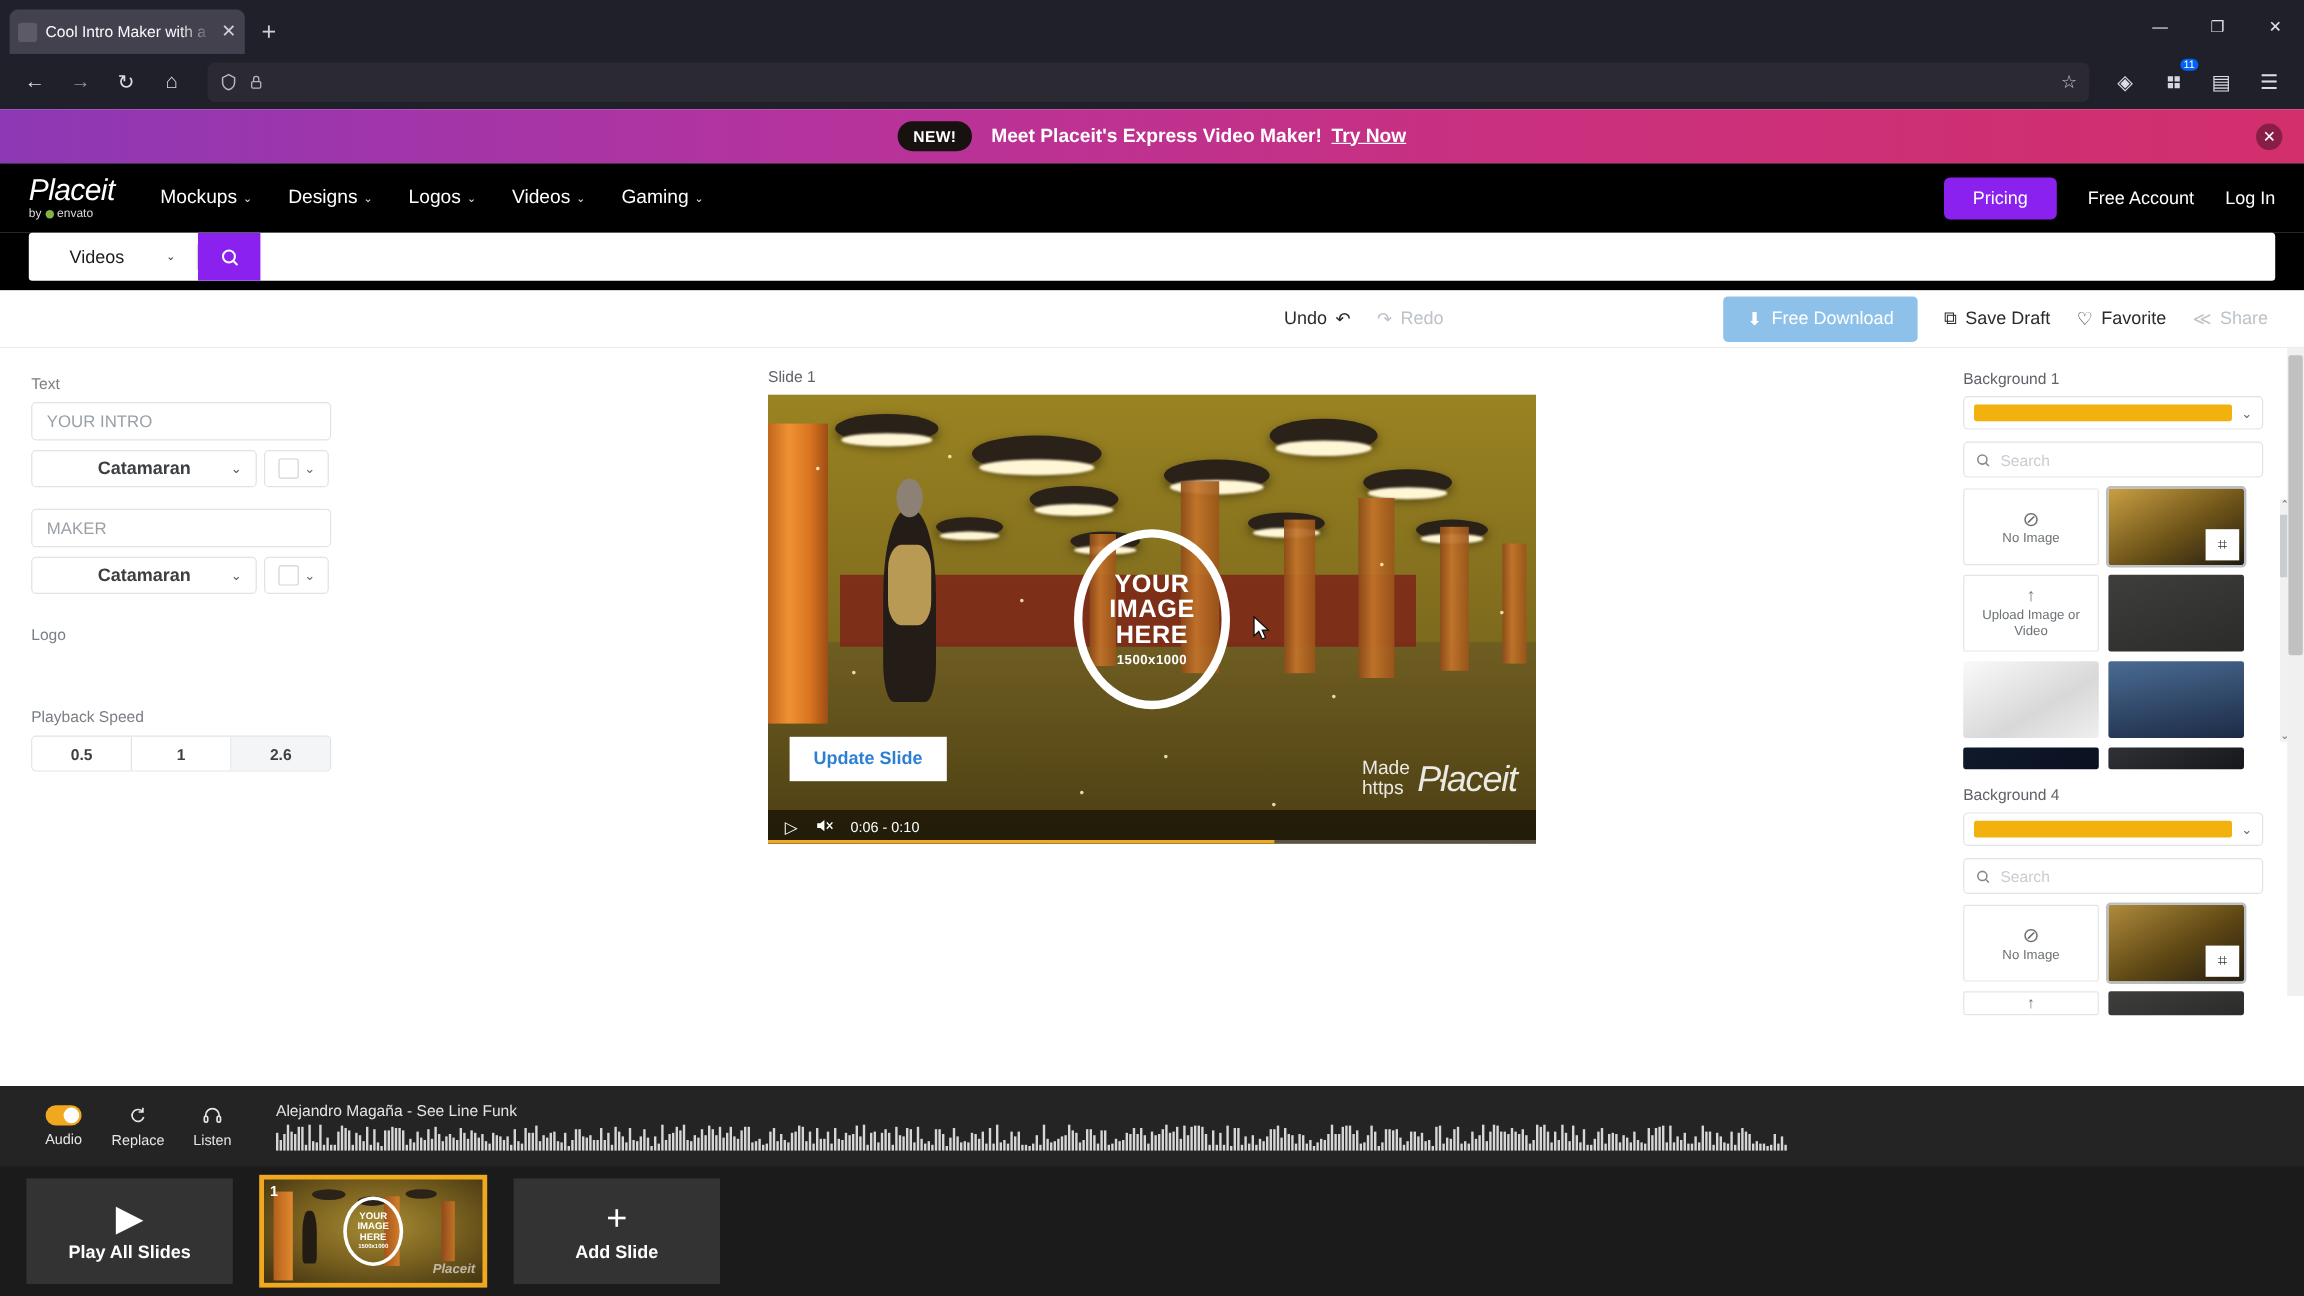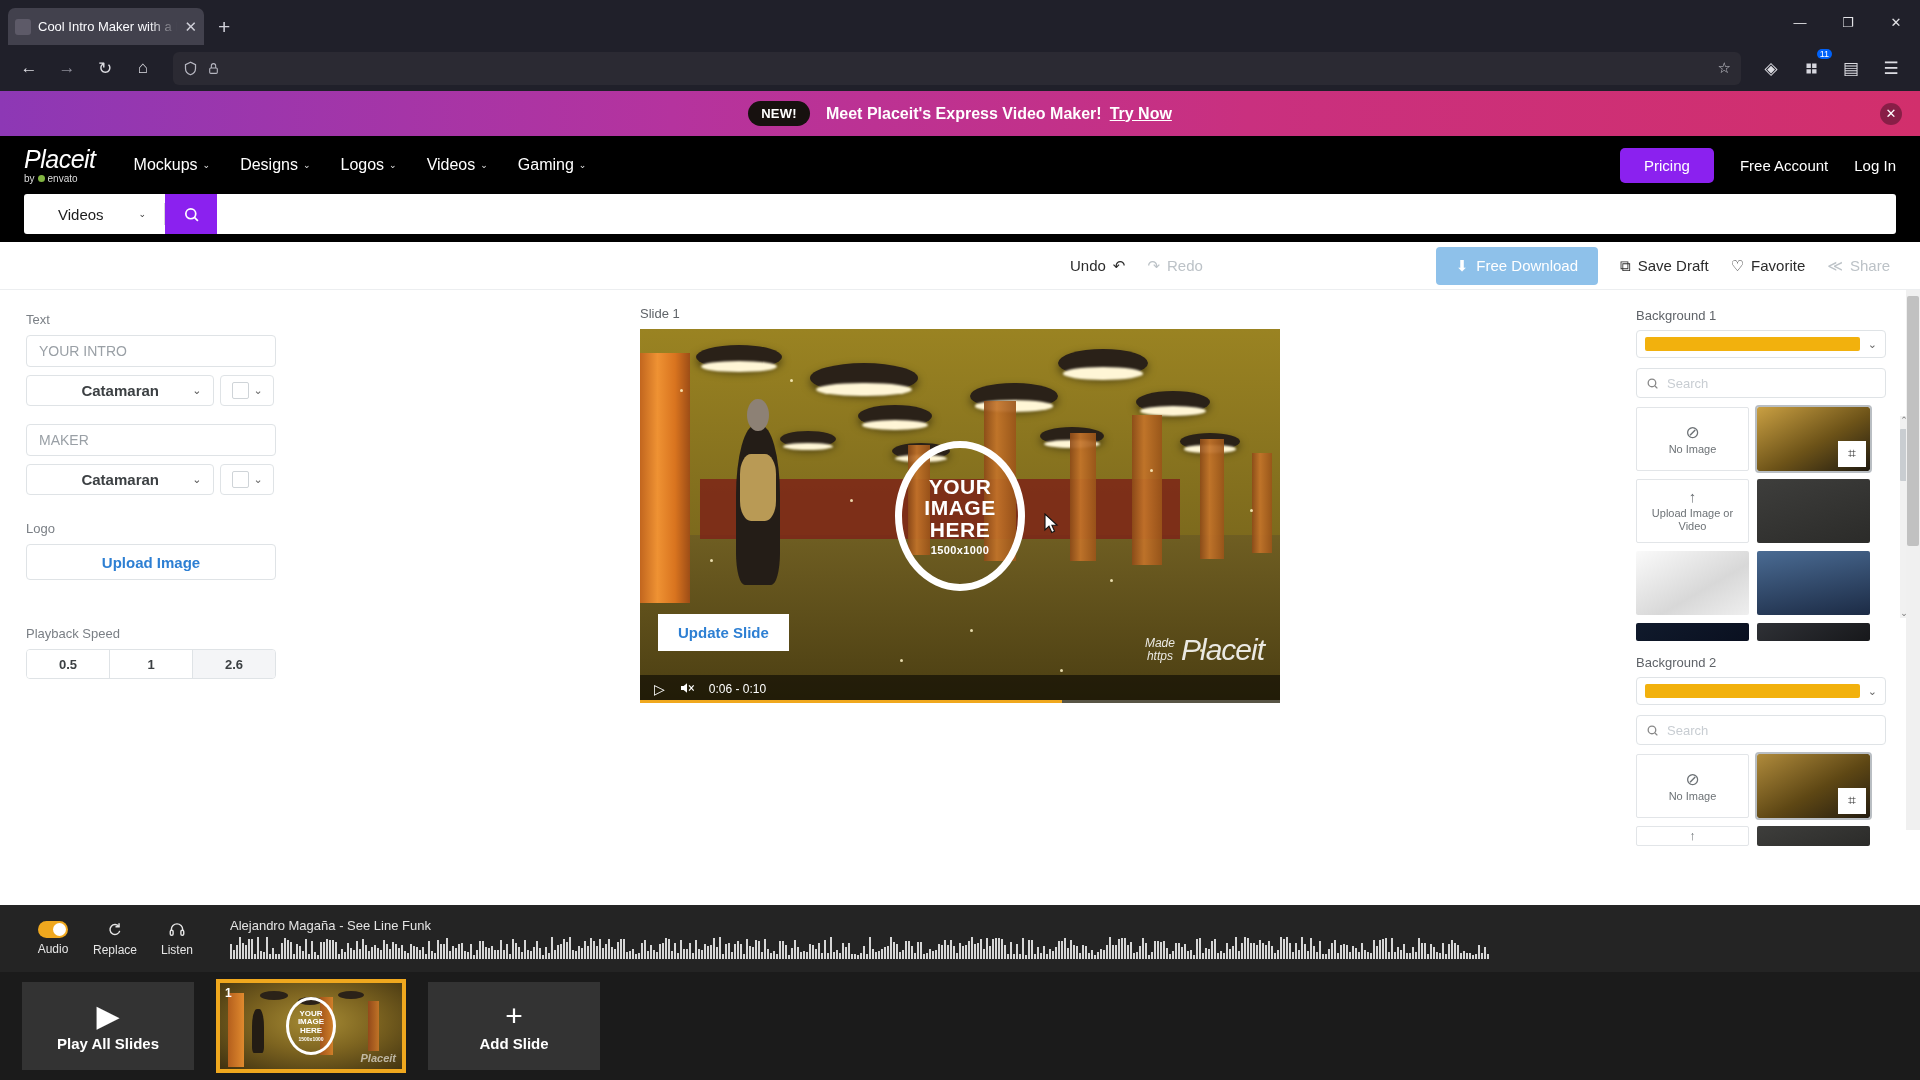--- a/index.html
+++ b/index.html
@@ -174,21 +174,21 @@
     width: 130px; height: 150px; border: 7px solid #fff; border-radius: 50%;
     display: flex; flex-direction: column; align-items: center; justify-content: center;
     color: #fff; text-align: center; line-height: 1.02;
   }
   .img-circle .l1 { font-size: 21px; font-weight: 800; letter-spacing: .5px; }
   .img-circle .dims { font-size: 11px; font-weight: 800; margin-top: 5px; letter-spacing: .4px; }
   .watermark {
     position: absolute; right: 16px; bottom: 36px; display: flex; align-items: center; gap: 6px;
     color: rgba(255,255,255,.88);
   }
-  .wm-made { font-size: 12px; font-style: italic; line-height: 1.05; text-align: center; }
+  .wm-made { font-size: 16px; line-height: 1.05; text-align: left; }
   .wm-logo { font-size: 30px; font-weight: 800; font-style: italic; letter-spacing: -1px; }
   .wm-logo span { font-weight: 400; }
   .btn-update {
     position: absolute; left: 18px; bottom: 52px; background: #fff; border: none;
     color: #2d7fd3; font-size: 15px; font-weight: 700; padding: 10px 20px; cursor: pointer; font-family: inherit;
   }
   .vid-controls {
     position: absolute; left: 0; right: 0; bottom: 0; height: 28px;
     background: rgba(0,0,0,.55); display: flex; align-items: center; gap: 14px; padding: 0 14px;
   }
@@ -437,21 +437,20 @@
         <span>Catamaran</span>
         <span class="caret2">⌄</span>
       </div>
       <div class="color-select">
         <span class="swatch"></span>
         <span class="caret" style="font-size:11px;color:#555">⌄</span>
       </div>
     </div>
     <div class="gap-lg"></div>
     <div class="field-label">Logo</div>
-    <button class="btn-upload">Upload Image</button>
     <div style="height:46px"></div>
     <div class="field-label">Playback Speed</div>
     <div class="speed-group">
       <div class="speed-btn">0.5</div>
       <div class="speed-btn">1</div>
       <div class="speed-btn active">2.6</div>
     </div>
   </div>
 
   <div class="stage">
@@ -573,21 +572,21 @@
       <div class="panel-scroll" style="top:126px;height:202px">
         <span class="scroll-arrow">⌃</span>
         <div class="scroll-thumb" style="height:72px;margin-top:4px"></div>
         <span class="scroll-arrow" style="margin-top:auto">⌄</span>
       </div>
     </div>
 
     <div style="height:14px"></div>
 
     <div>
-      <div class="bg-label">Background 2</div>
+      <div class="bg-label">Background 4</div>
       <div class="bg-select">
         <div class="bg-bar"></div>
         <span class="caret" style="font-size:11px;color:#555">⌄</span>
       </div>
       <div class="bg-search">
         <svg width="13" height="13" viewBox="0 0 24 24" fill="none" stroke="#888" stroke-width="2.4">
             <circle cx="11" cy="11" r="7"></circle>
             <path d="M16.5 16.5 21 21"></path>
           </svg>
         <input placeholder="Search" style="">

